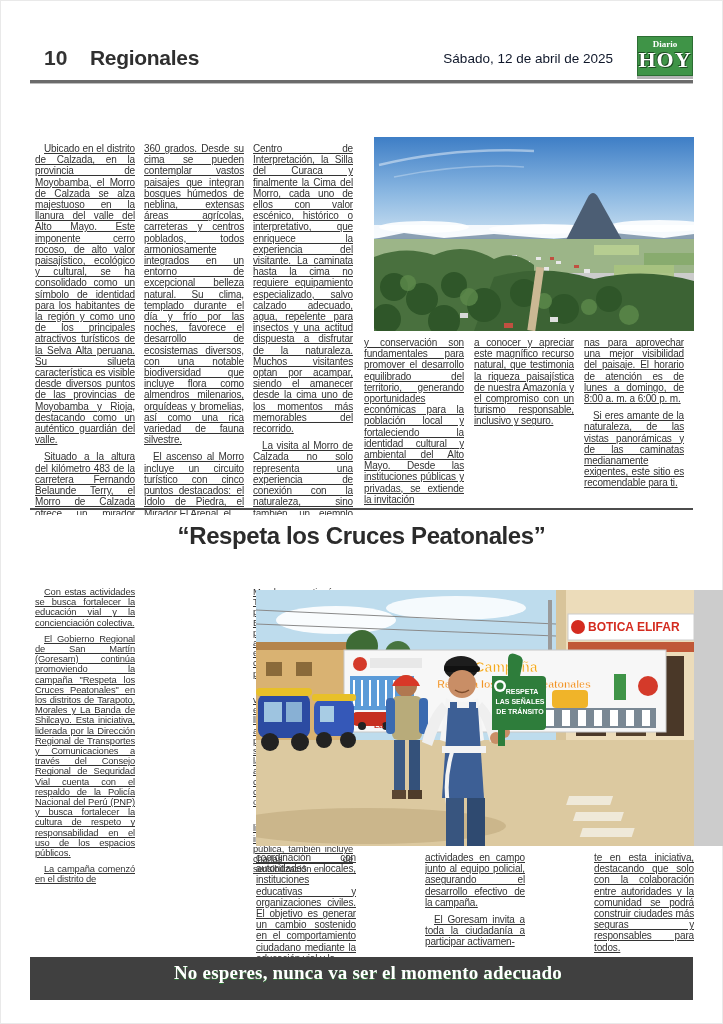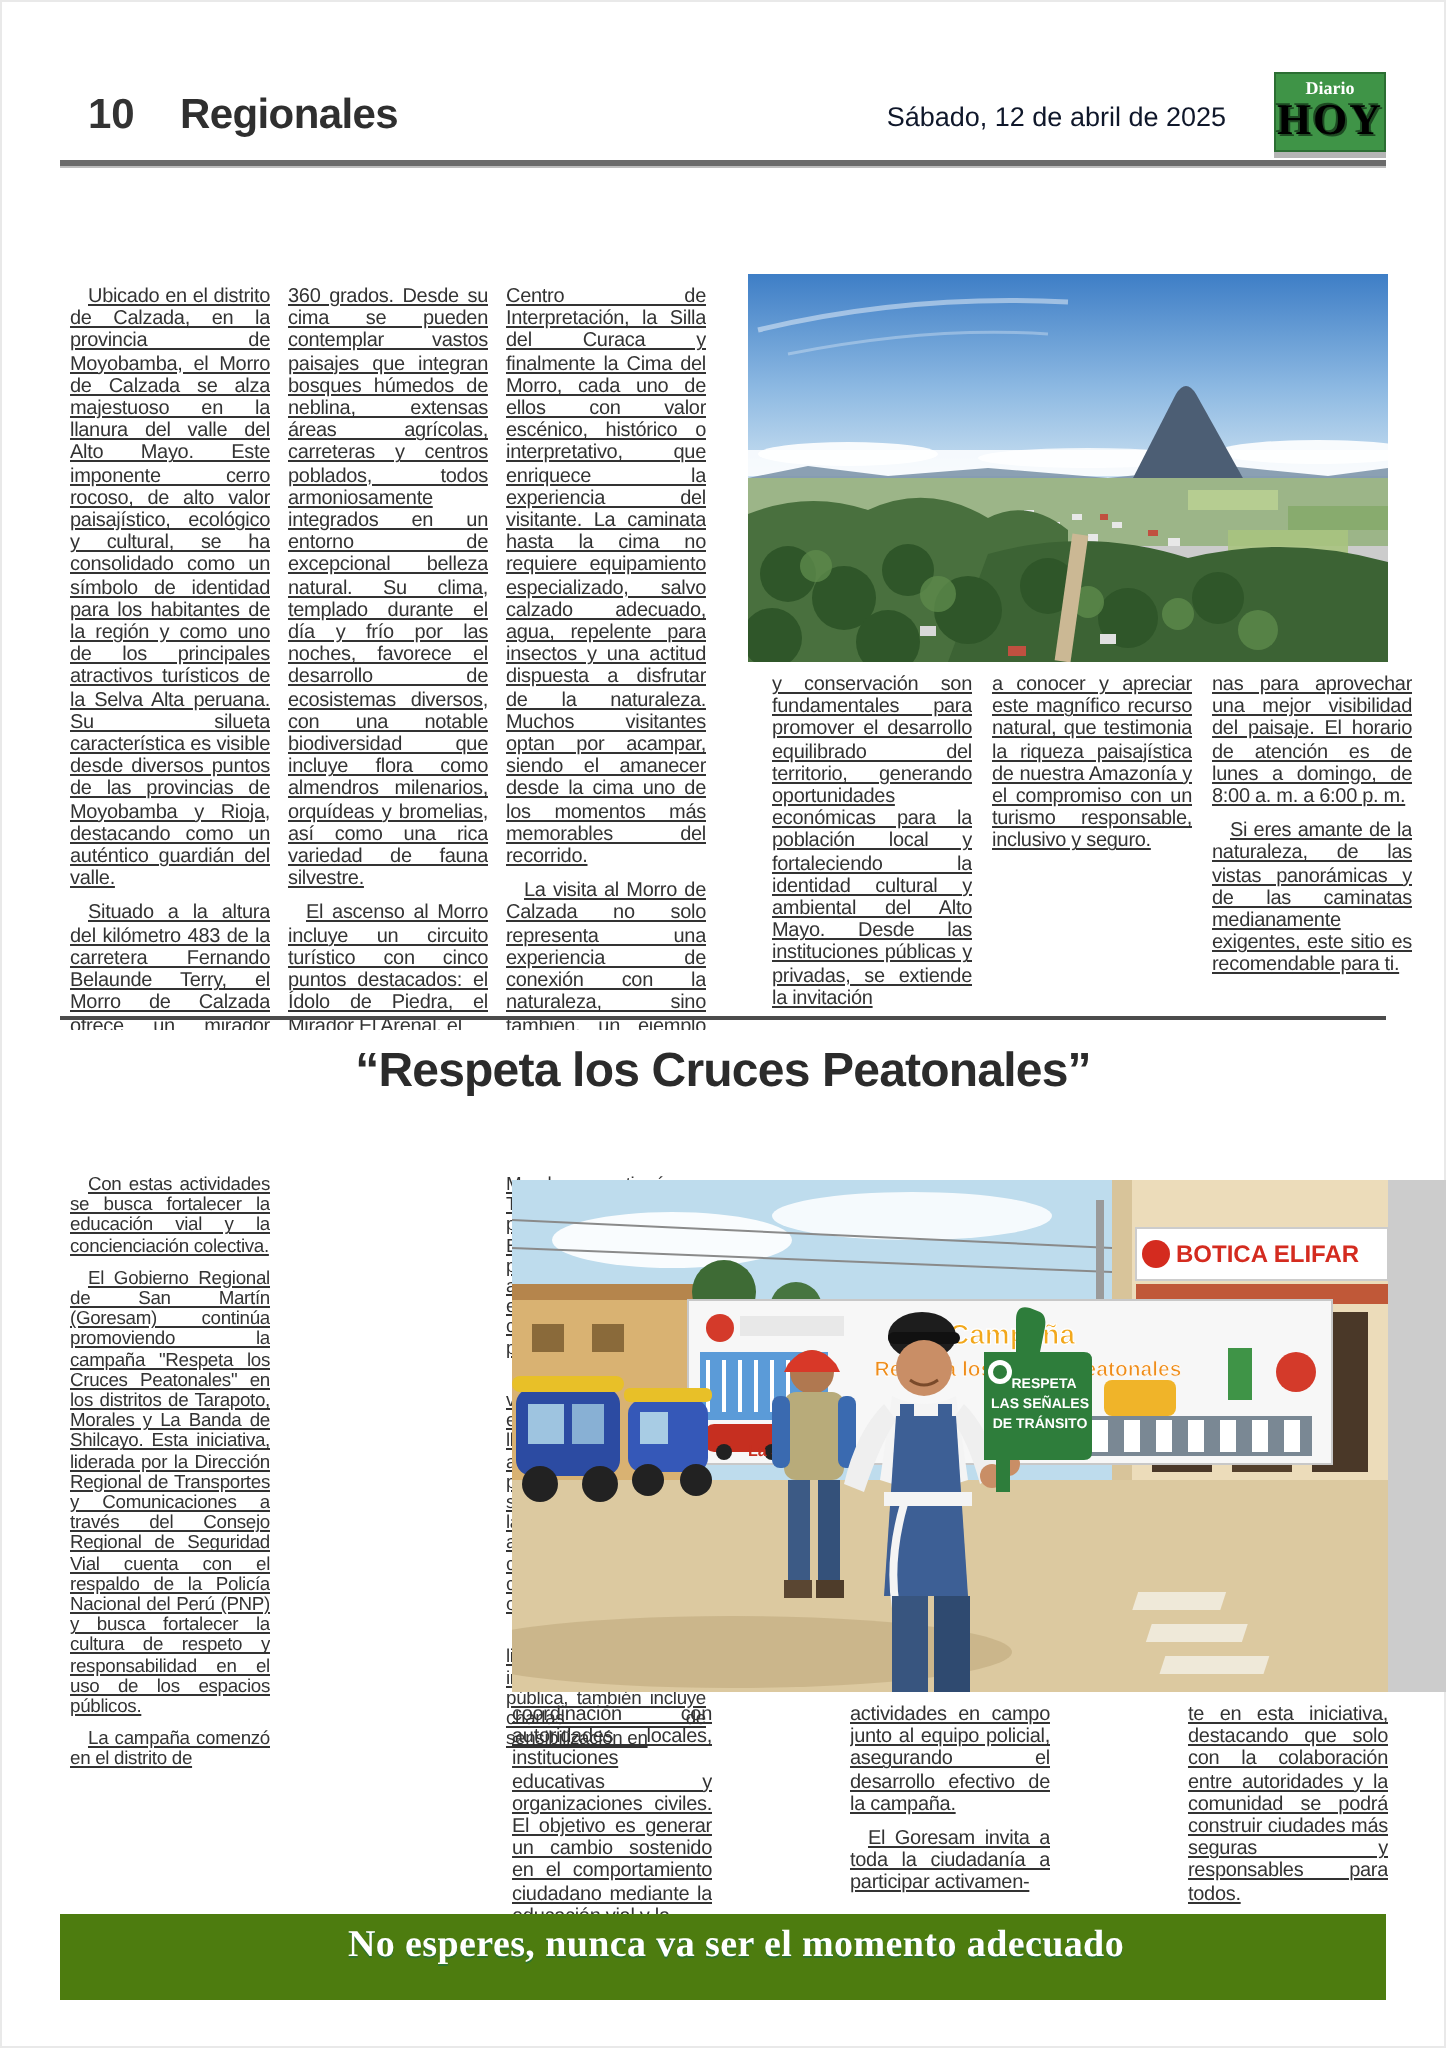--- a/index.html
+++ b/index.html
@@ -7,50 +7,50 @@
         font-family:"Liberation Sans", sans-serif;color:#2e2e2e;
         box-shadow:inset 0 0 0 1px #e9e9e9;}
   
   .header{position:absolute;left:30px;right:30px;top:36px;height:44px;}
   .pagenum{position:absolute;left:14px;top:10px;font-size:21px;font-weight:bold;color:#333;}
   .section{position:absolute;left:60px;top:10px;font-size:21px;font-weight:bold;color:#2f2f2f;letter-spacing:-0.3px;}
   .date{position:absolute;right:80px;top:15px;font-size:13.5px;color:#0f172a;}
   .logo{position:absolute;right:0;top:0;width:54px;height:38px;background:#3f9447;border:1px solid #2c6e33;
         text-align:center;box-shadow:0 3px 0 #b5b5b5;}
   .logo .diario{display:block;color:#fff;font-family:"Liberation Serif",serif;font-weight:bold;font-size:9px;margin-top:2px;}
-  .logo .hoy{display:block;color:#000000;font-family:"Liberation Serif",serif;font-weight:bold;font-size:22px;line-height:22px;
+  .logo .hoy{display:block;color:#ffffff;font-family:"Liberation Serif",serif;font-weight:bold;font-size:22px;line-height:22px;
         text-shadow:1px 1px 0 #1d4a22, -1px -1px 0 #1d4a22;letter-spacing:1px;}
   .header-rule{position:absolute;left:30px;right:30px;top:80px;height:3px;background:#6b6b6b;border-bottom:1px solid #bdbdbd;}
   
   .headline{position:absolute;left:30px;right:30px;text-align:center;font-weight:bold;color:#2b2b2b;
             font-size:24px;line-height:27px;letter-spacing:-0.4px;}
   .headline1{top:86px;}
   .headline2{top:522px;}
   
   .colrow{position:absolute;display:flex;justify-content:space-between;}
   .tcol{width:100px;overflow:hidden;text-align:justify;font-size:10px;line-height:11.2px;letter-spacing:-0.15px;color:#333;}
   .tcol p{margin:0 0 6px 0;text-indent:9px;text-decoration:underline;}
   .tcol p.noindent{text-indent:0;}
   .dense{font-size:9.4px;line-height:10.2px;}
   .a1cols{left:35px;top:143px;width:318px;height:372px;}
   .a1cols .tcol{height:372px;}
-  .a1bottom{left:386px;top:337px;width:320px;height:178px;align-items:flex-end;}
+  .a1bottom{left:364px;top:337px;width:320px;height:178px;align-items:flex-end;}
   .a1bottom .tcol{height:178px;}
   .a2cols{left:35px;top:587px;width:318px;height:378px;}
   .a2cols .tcol{height:378px;}
   .a2bottom{left:256px;top:852px;width:438px;height:116px;}
   .a2bottom .tcol{height:116px;}
   
   .photo{position:absolute;overflow:hidden;background:#ccc;}
   .photo1{left:374px;top:137px;width:320px;height:194px;}
   .photo2{left:256px;top:590px;width:500px;height:256px;}
   .photo svg{display:block;}
   
   .article-rule{position:absolute;left:30px;right:30px;top:508px;height:2px;background:#4c4c4c;}
-  .footer-banner{position:absolute;left:30px;right:30px;top:957px;height:43px;background:#4d7c0f;
+  .footer-banner{position:absolute;left:30px;right:30px;top:957px;height:43px;background:#404040;
                  display:flex;align-items:flex-start;justify-content:center;padding-left:13px;}
   .footer-banner span{font-family:"Liberation Serif",serif;font-weight:bold;font-size:19px;color:#fff;
                  margin-top:5px;letter-spacing:0.2px;text-shadow:0 1px 0 #2c7433;}
 </style>
 </head>
 <body>
 
 <div class="page">
 
   <div class="header">

